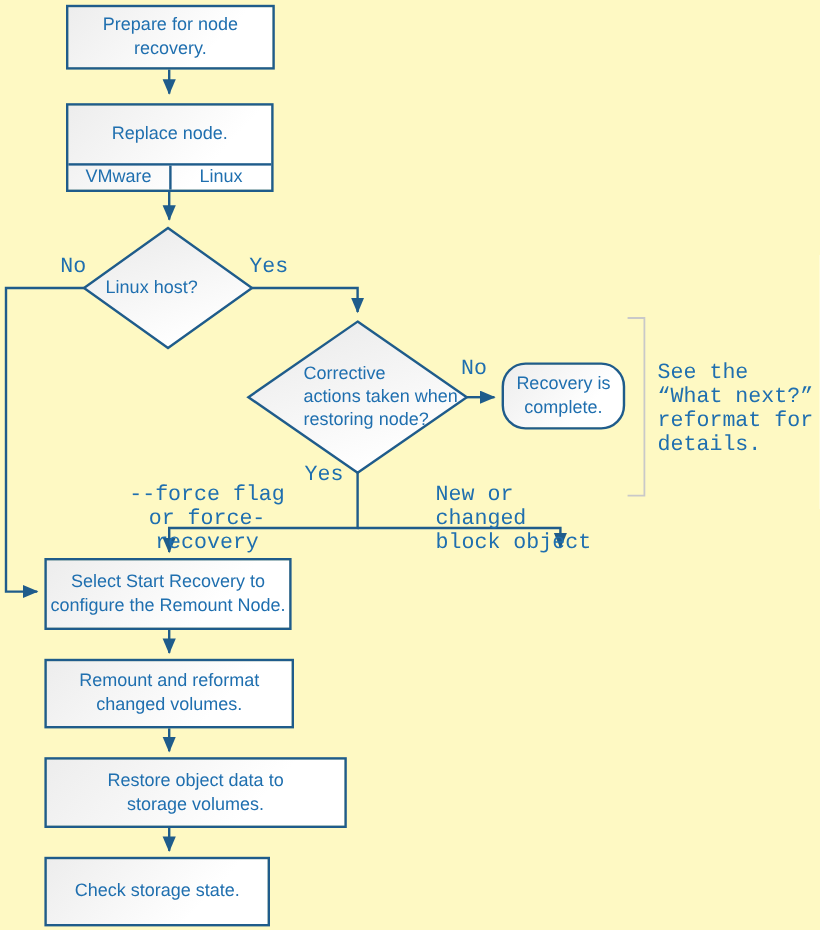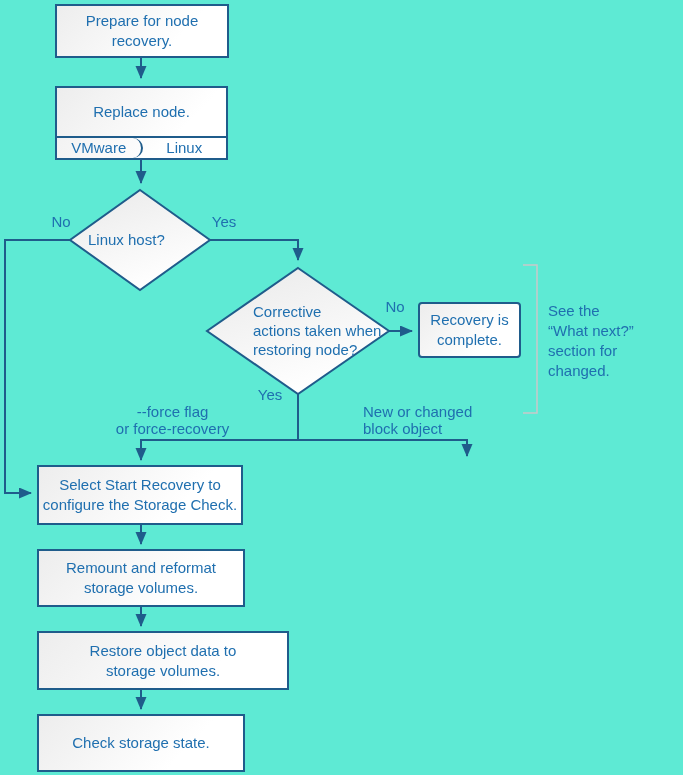--- a/index.html
+++ b/index.html
@@ -8,21 +8,21 @@
     --bracket: #C9C9C9;
   }
   * { margin:0; padding:0; box-sizing:border-box; }
   body {
     font-family: "Liberation Sans", "DejaVu Sans", sans-serif;
     background:#ffffff;
   }
   .canvas {
     position:relative;
     width:683px; height:775px;
-    background:#5eead4;
+    background:#fef9c3;
     overflow:hidden;
   }
   svg.wires { position:absolute; inset:0; }
   .connector {
     stroke: var(--line);
     stroke-width: 2;
     fill: none;
   }
   .diamond {
     stroke: var(--line);
@@ -41,37 +41,38 @@
     background: linear-gradient(133deg, #e9e9e9 -15%, #ffffff 70%);
     color: var(--text);
     font-size:15px;
     line-height:1.32;
     display:flex;
     align-items:center;
     justify-content:center;
     text-align:center;
     white-space:pre-line;
   }
-  .rounded { border-radius:4px; }
+  .rounded { border-radius:20px; }
   .rounded.big { border-radius:30px; }
   .italic { font-style:italic; }
   .replace-wrap { flex-direction:column; align-items:stretch; padding:0; }
   .replace-top {
     height:51px; border-bottom:2px solid var(--line);
     display:flex; align-items:center; justify-content:center;
   }
   .replace-bottom { flex:1; display:flex; }
-  .cell { flex:1; display:flex; align-items:center; justify-content:center;border-radius:12px; }
+  .cell { flex:1; display:flex; align-items:center; justify-content:center; }
   .cell-left { border-right:2px solid var(--line); }
   .flow-label {
     position:absolute;
     color: var(--text);
-    font-size:15px;
+    font-size:18px;
     line-height:1.1;
     white-space:pre-line;
+    font-family:Liberation Mono, monospace;
   }
   .center { text-align:center; }
   .left { text-align:left; }
   .diamond-label {
     position:absolute;
     color: var(--text);
     font-size:15px;
     line-height:1.27;
     text-align:left;
     white-space:pre-line;
@@ -125,42 +126,42 @@
   <div class="diamond-label" style="left:88px; top:230px; width:104px;">Linux host?</div>
 
   <div class="diamond-label" style="left:226px; top:302px; width:144px;margin-left:27px;">Corrective
 actions taken when
 restoring node?</div>
 
   <div class="box rounded" style="left:418px; top:302px; width:103px; height:56px;">Recovery is
 complete.</div>
 
   <div class="box" style="left:37px; top:465px; width:206px; height:60px;">Select Start Recovery to
-configure the Storage Check.</div>
+configure the Remount Node.</div>
 
 
   <div class="box" style="left:37px; top:549px; width:208px; height:58px;">Remount and reformat
-storage volumes.</div>
+changed volumes.</div>
 
   <div class="box" style="left:37px; top:631px; width:252px; height:59px;">Restore object data to
 storage volumes.</div>
 
-  <div class="box" style="left:37px; top:714px; width:208px; height:58px;">Check storage state.</div>
+  <div class="box" style="left:37px; top:714px; width:188px; height:58px;">Check storage state.</div>
 
   <div class="flow-label center" style="left:46px; top:214px; width:30px;">No</div>
 
   <div class="flow-label center" style="left:206px; top:214px; width:36px;">Yes</div>
 
   <div class="flow-label center" style="left:380px; top:299px; width:30px;">No</div>
 
   <div class="flow-label center" style="left:250px; top:387px; width:40px;">Yes</div>
 
   <div class="flow-label center" style="left:100px; top:404px; width:145px;">--force flag
 or force-recovery</div>
 
   <div class="flow-label left" style="left:363px; top:404px; width:130px;">New or changed
 block object</div>
 
   <div class="flow-label left note" style="left:548px; top:301px; width:135px;">See the
 “What next?”
-section for changed.</div>
+reformat for details.</div>
 
 </div>
 
 </body></html>

